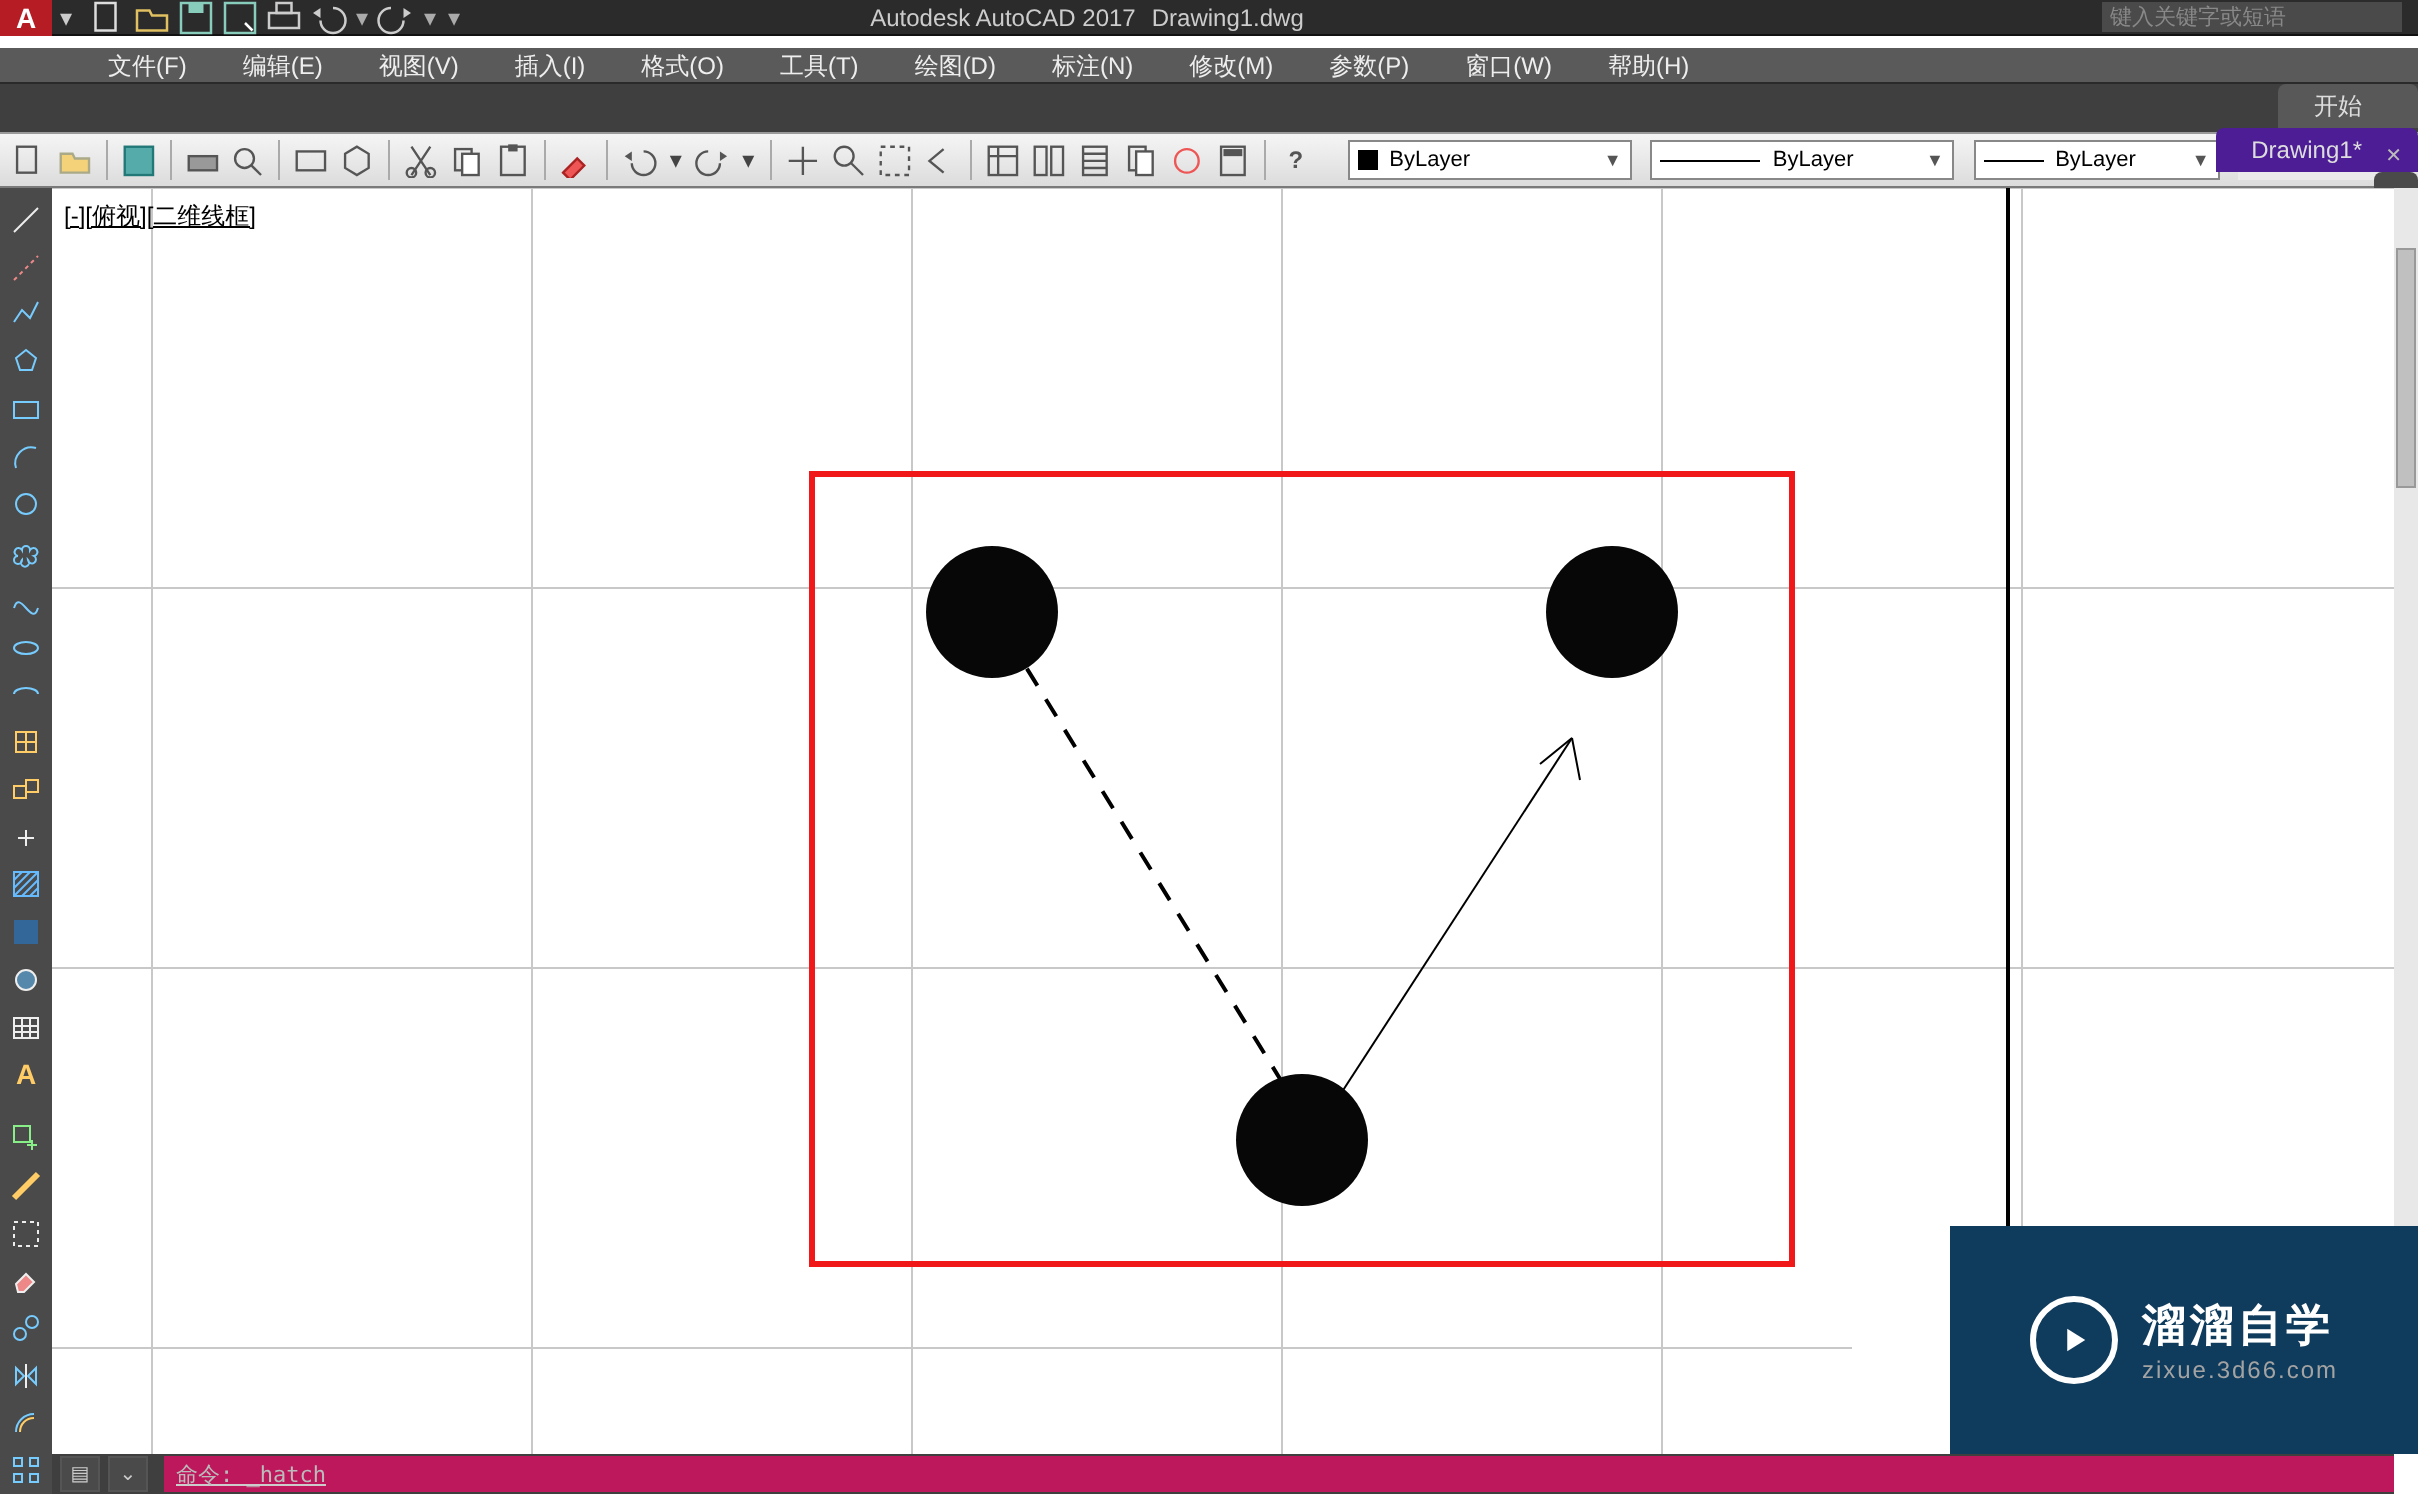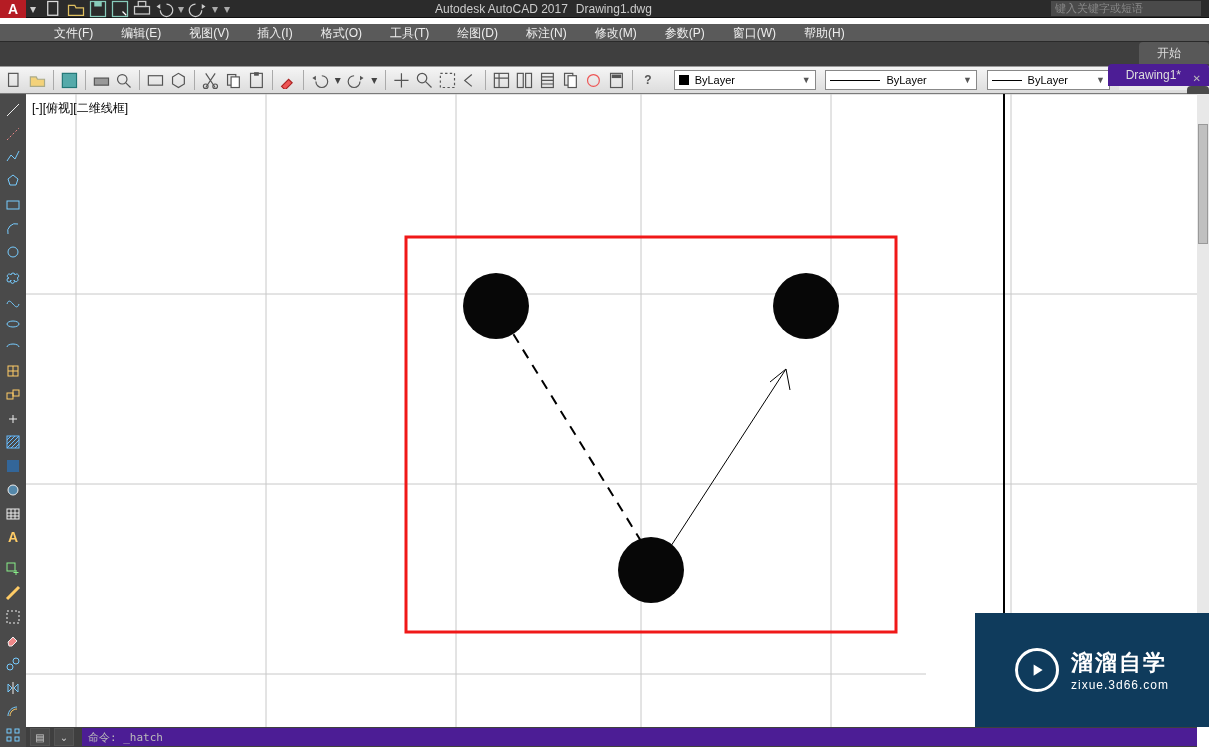--- a/index.html
+++ b/index.html
@@ -127,54 +127,55 @@
   position:absolute;
   left:0; right:0; top:0; bottom:0;
   background:#fff;
 }
 .canvas svg { width:100%; height:100%; display:block;}
 .viewport-label {
   position:absolute;
   top:6px; left:6px;
   color:#000;
   font-size:12px;
+  text-decoration:underline;
 }
 
 .vscroll {
   position:absolute; right:0; top:0; bottom:20px; width:12px;
   background:#e8e8e8;
   display:flex; flex-direction:column;
 }
 .vscroll .thumb { position:absolute; left:1px; right:1px; top:30px; height:120px; background:#c0c0c0; border:1px solid #999;}
 .hscroll {
   position:absolute; left:0; right:12px; bottom:0; height:20px;
   background:#3f3f3f;
   display:flex; align-items:center;
 }
 .hscroll .layout-btn { width:20px; height:18px; border:1px solid #555; background:#4a4a4a; margin-left:4px; display:flex;align-items:center;justify-content:center;color:#ccc;font-size:10px;cursor:pointer;}
-.hscroll .cmdline { flex:1; margin-left:8px; height:18px; background:#4c1d95; color:#ccc; font-size:11px; display:flex; flex-direction:column; justify-content:flex-end; padding:1px 6px;}
+.hscroll .cmdline { flex:1; margin-left:8px; height:18px; background:#be185d; color:#ccc; font-size:11px; display:flex; flex-direction:column; justify-content:flex-end; padding:1px 6px;text-decoration:underline;}
 .hscroll .cmdline .line1 { color:#bbb; font-family:monospace; font-size:11px; white-space:nowrap;}
 
 .watermark {
   position:absolute;
   right:0; bottom:20px;
   width:234px; height:114px;
   background:#0f3b5c;
   display:flex; align-items:center; justify-content:center;
   gap:12px;
   padding:0 14px;
 }
 .watermark .play {
   width:44px; height:44px; border:3px solid #fff; border-radius:50%;
   display:flex; align-items:center; justify-content:center;
   color:#fff;
 }
 .watermark .txt { color:#fff; display:flex; flex-direction:column; align-items:flex-start;}
 .watermark .txt .big { font-size:22px; font-weight:bold; letter-spacing:2px;}
-.watermark .txt .small { font-size:12px; letter-spacing:1px; color:#ffffff;}
+.watermark .txt .small { font-size:12px; letter-spacing:1px; color:#a3a3a3;}
 
 </style>
 </head>
 <body>
 
 <div class="titlebar">
   <div class="app-logo">
     <span>A</span>
   </div>
   <span class="qat-dd" style="width:14px;color:#ccc;text-align:center;">▾</span>

